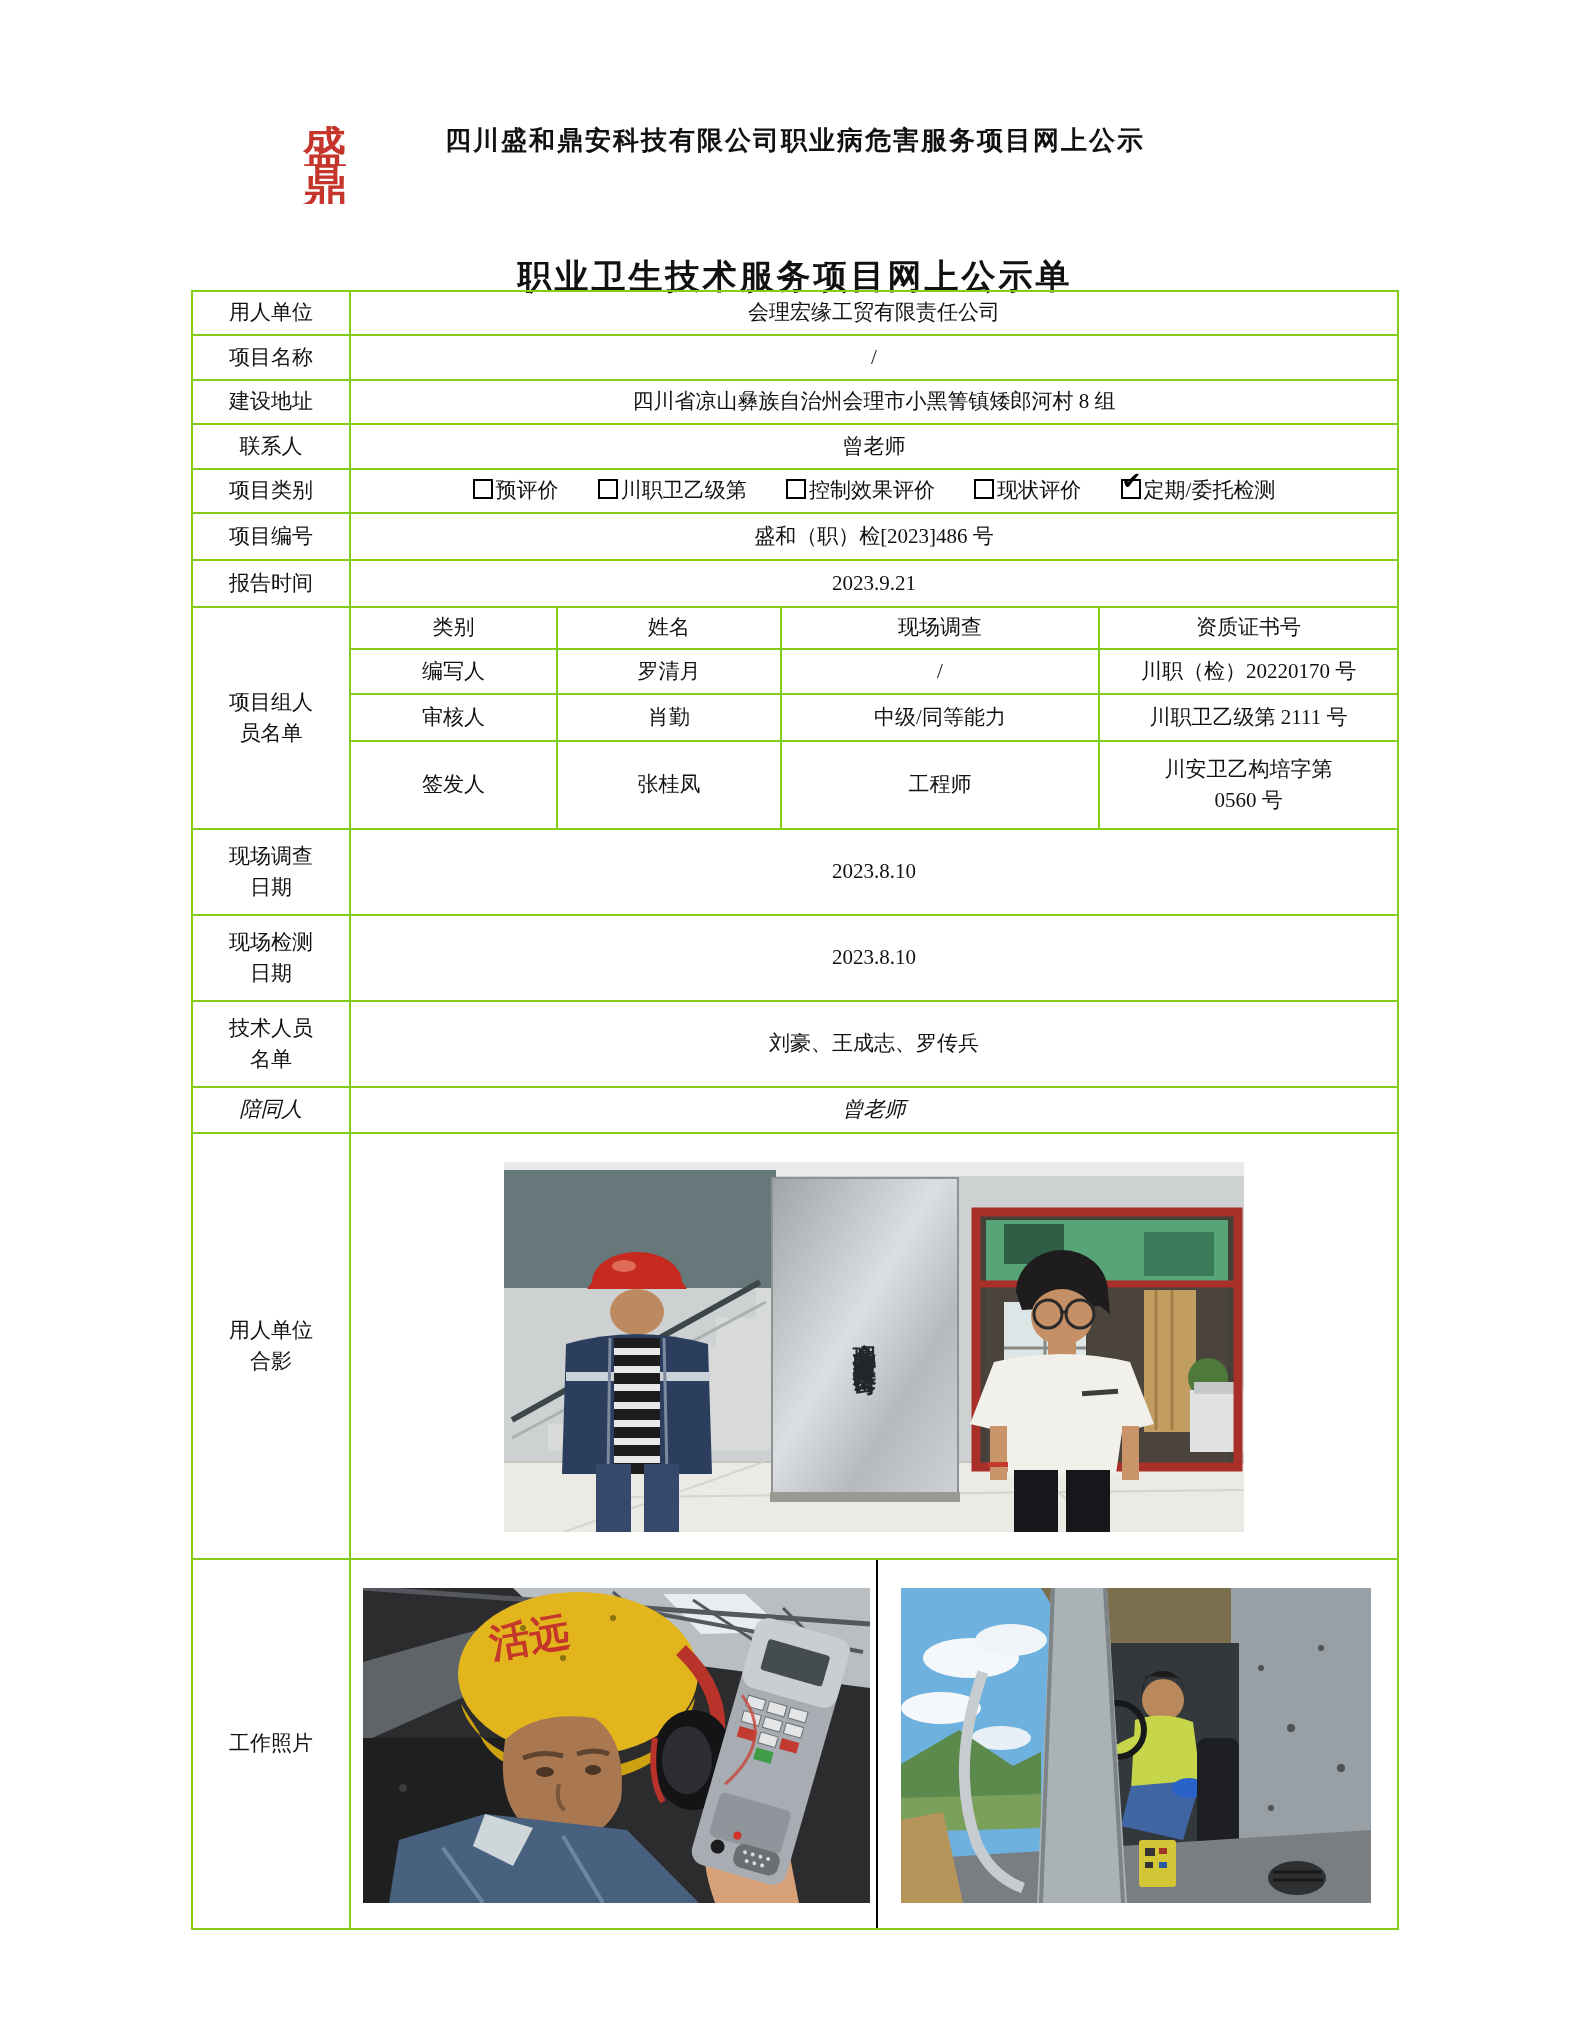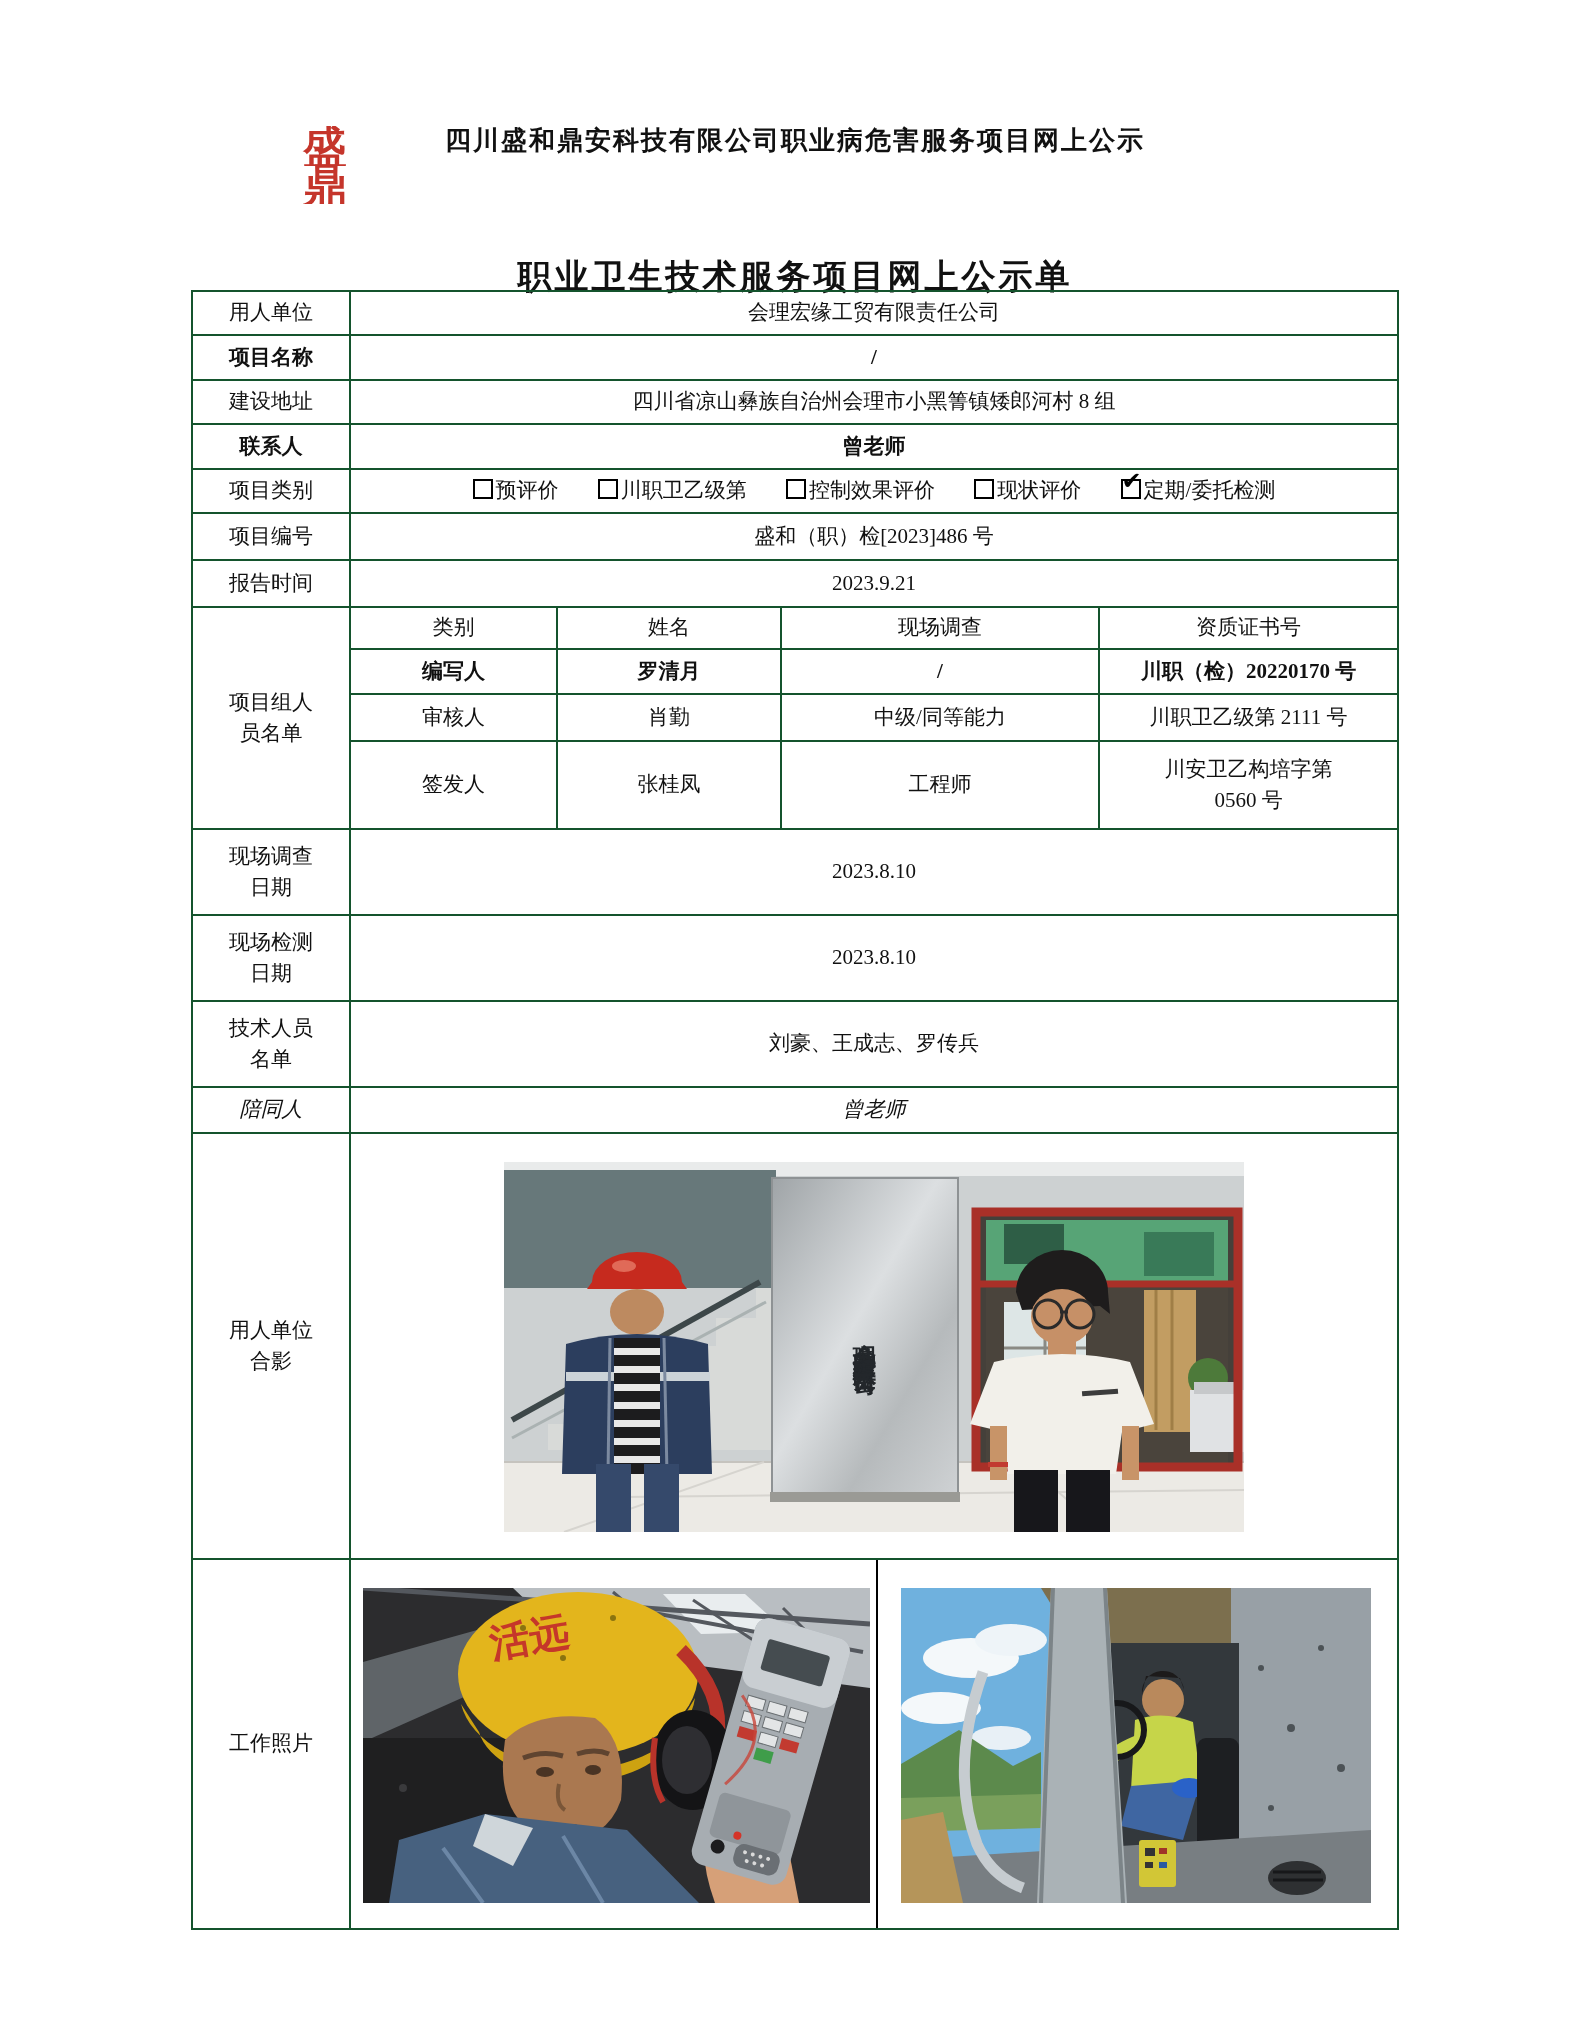--- a/index.html
+++ b/index.html
@@ -8,24 +8,24 @@
 
   
   .logo{position:absolute;left:287px;top:126px;width:76px;height:82px;color:#c5352b;text-align:center;line-height:1;}
   .logo .lg-top{display:block;font-size:44px;font-weight:bold;letter-spacing:0;height:40px;overflow:hidden;}
   .logo .lg-bot{display:block;font-size:44px;font-weight:bold;height:40px;overflow:hidden;margin-top:-2px;}
   .hdr-line{position:absolute;left:192px;top:123px;width:1206px;text-align:center;font-size:26px;font-weight:bold;letter-spacing:2px;}
   .doc-title{position:absolute;left:192px;top:226px;width:1206px;text-align:center;font-size:34px;font-weight:bold;letter-spacing:3px;margin-top:28px;}
 
   
   table.form{position:absolute;left:191px;top:290px;border-collapse:collapse;table-layout:fixed;width:1206px;}
-  table.form td{border:2px solid #14532d;padding:0 4px;text-align:center;vertical-align:middle;font-size:21px;line-height:1.5;overflow:hidden;}
+  table.form td{border:2px solid #84cc16;padding:0 4px;text-align:center;vertical-align:middle;font-size:21px;line-height:1.5;overflow:hidden;}
   td.lbl{font-size:21px;}
   .pre{white-space:pre-line;}
-  tr.h42 td{height:42px;} tr.h43 td{height:43px;font-weight:bold;} tr.h40 td{height:40px;}
+  tr.h42 td{height:42px;} tr.h43 td{height:43px;} tr.h40 td{height:40px;}
   tr.h45 td{height:45px;border-radius:23px;} tr.h86 td{height:86px;} tr.h84 td{height:84px;}
   tr.h44 td{height:44px;font-style:italic;} tr.h424 td{height:424px;} tr.h368 td{height:368px;}
 
   
   .cat-row{white-space:nowrap;font-size:21px;}
   .opt{display:inline-block;margin:0 17px;}
   .cbox{display:inline-block;width:16px;height:16px;border:2px solid #000;vertical-align:-2px;margin-right:3px;position:relative;}
   .tick{display:none;position:absolute;left:-1px;top:-12px;font-size:24px;font-weight:bold;color:#000;line-height:1;font-family:"DejaVu Sans",sans-serif;}
 
   

